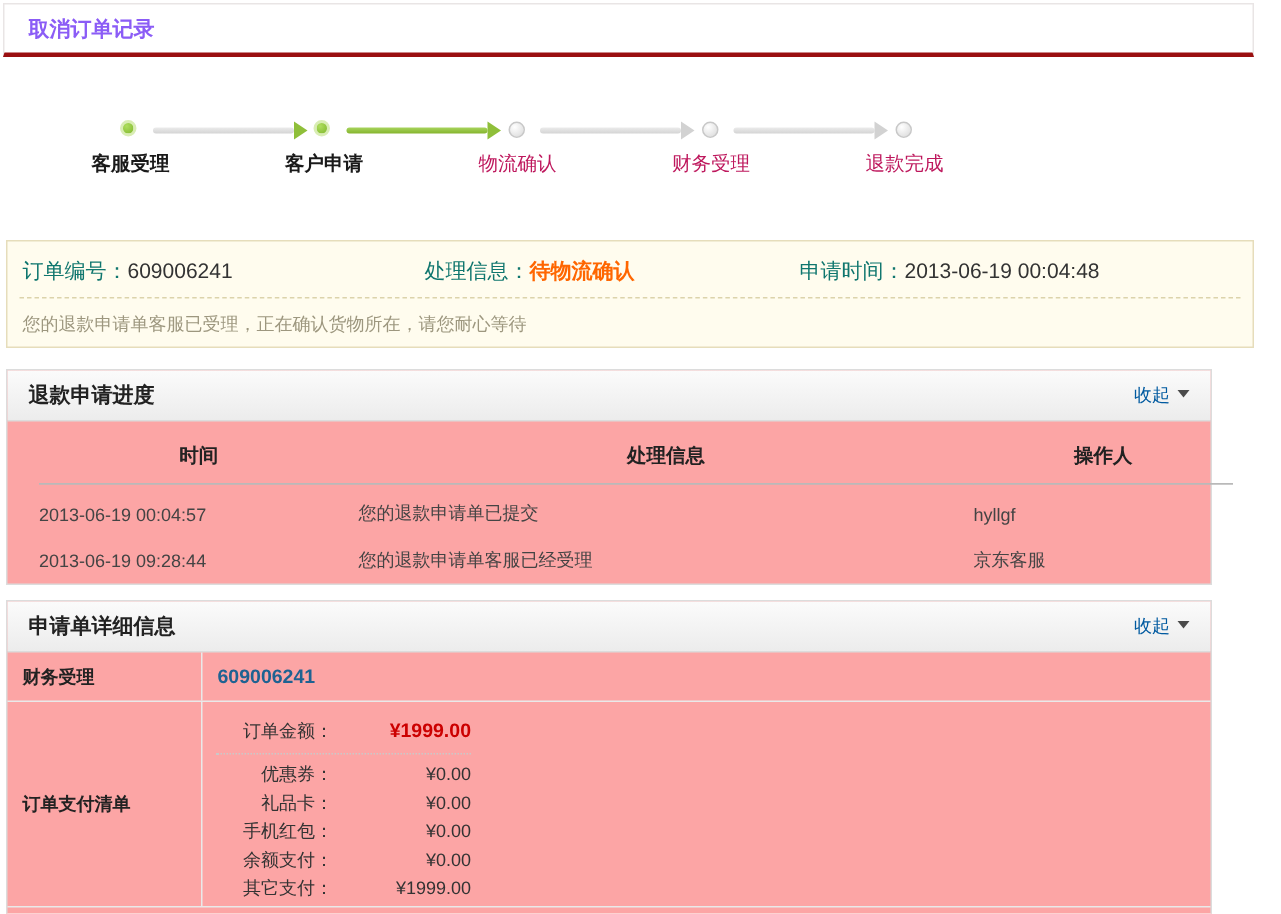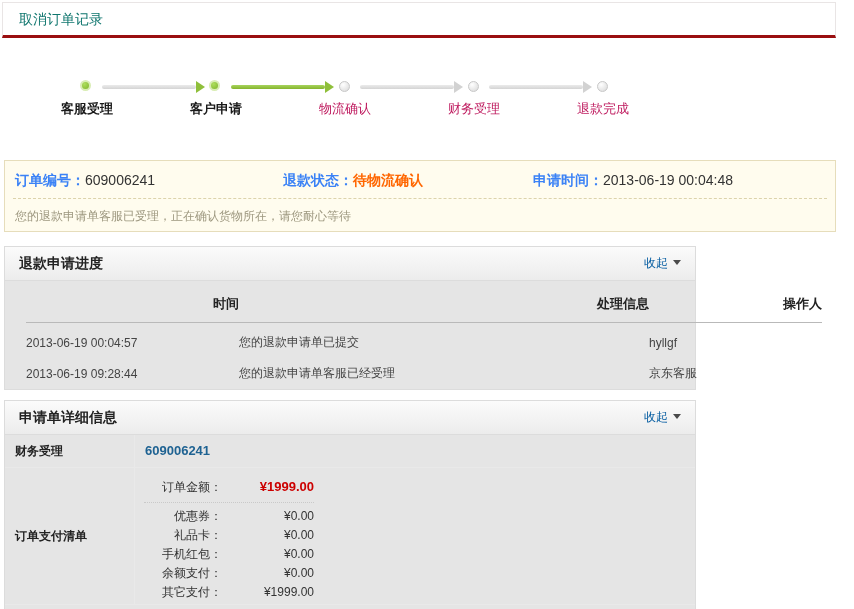--- a/index.html
+++ b/index.html
@@ -10,21 +10,21 @@
     font-size:12px; color:#333;
   }
 
   
   .title-box {
     position:absolute; left:2px; top:2px; width:834px;
     border:1px solid #e9e5e5; border-bottom:3px solid #9a0f10;
     background:#fff;
   }
   .title-box h1 {
-    font-size:14px; font-weight:normal; color:#0f766e;
+    font-size:14px; font-weight:bold; color:#8b5cf6;
     padding:8px 0 6px 16px;
   }
 
   
   .steps { position:absolute; left:81px; top:76px; height:42px; display:flex; }
   .step  { position:relative; width:129px; height:42px; }
   .step:last-child { width:60px; }
   .dot {
     position:absolute; left:0; top:5px; width:11px; height:11px; border-radius:50%;
     background:radial-gradient(circle at 35% 30%, #ffffff, #d8d8d8);
@@ -53,51 +53,51 @@
   }
   .step.active .step-label { color:#1a1a1a; font-weight:bold; }
 
   
   .notice {
     position:absolute; left:4px; top:160px; width:832px; height:72px;
     background:#fffcee; border:1px solid #e6ddbb;
   }
   .notice-row { position:relative; height:37px; }
   .notice-item { position:absolute; top:11px; font-size:14px; white-space:nowrap; }
-  .notice-item b { font-weight:bold; color:#3b82f6; }
+  .notice-item b { font-weight:normal; color:#0f766e; }
   .ni-1 { left:10px; }
   .ni-2 { left:278px; }
   .ni-3 { left:528px; }
   .status-orange { color:#ff6600; font-weight:bold; }
   .notice-divider { border-top:1px dashed #dcd3ab; margin:0 8px; }
   .notice-msg { padding:9px 10px 0 10px; color:#9d977f; font-size:12px; }
 
   
   .section {
-    position:absolute; left:4px; width:692px;
-    border:1px solid #dcdcdc; background:#e5e5e5;
+    position:absolute; left:4px; width:804px;
+    border:1px solid #dcdcdc; background:#fca5a5;
   }
   .sec-head {
     height:34px; line-height:33px; padding:0 14px;
     background:linear-gradient(#fbfbfb,#ececec);
     border-bottom:1px solid #dcdcdc;
   }
   .sec-title { font-size:14px; font-weight:bold; color:#222; float:left; }
   .collapse { float:right; color:#005aa0; font-size:12px; cursor:pointer; }
   .caret {
     display:inline-block; width:0; height:0; margin-left:5px; vertical-align:2px;
     border-top:5px solid #4a4a4a;
     border-left:4px solid transparent; border-right:4px solid transparent;
   }
 
   
   .sec-progress { top:246px; height:144px; }
   .ptable { width:796px; margin:6px 0 0 21px; border-collapse:collapse; }
   .ptable th {
-    text-align:right; font-size:13px; font-weight:bold; color:#222;
+    text-align:center; font-size:13px; font-weight:bold; color:#222;
     padding:8px 0 9px 0; border-bottom:1px solid #b9b9b9;
   }
   .ptable td { padding:11px 0 3px 0; color:#444; font-size:12px; }
   .c-time { width:213px; } .c-info { width:410px; } .c-op { width:173px; }
 
   
   .sec-detail { top:400px; height:209px; border-bottom:none; }
   .d-row { display:flex; border-bottom:1px solid #e9e9e9; }
   .d-label {
     width:130px; border-right:1px solid #e9e9e9;
@@ -146,21 +146,21 @@
   </div>
   <div class="step">
     <span class="dot"></span>
     <span class="step-label">退款完成</span>
   </div>
 </div>
 
 <div class="notice">
   <div class="notice-row">
     <span class="notice-item ni-1"><b>订单编号：</b><span>609006241</span></span>
-    <span class="notice-item ni-2"><b>退款状态：</b><span class="status-orange">待物流确认</span></span>
+    <span class="notice-item ni-2"><b>处理信息：</b><span class="status-orange">待物流确认</span></span>
     <span class="notice-item ni-3"><b>申请时间：</b><span>2013-06-19 00:04:48</span></span>
   </div>
   <div class="notice-divider"></div>
   <div class="notice-msg">您的退款申请单客服已受理，正在确认货物所在，请您耐心等待</div>
 </div>
 
 <div class="section sec-progress">
   <div class="sec-head">
     <span class="sec-title">退款申请进度</span>
     <span class="collapse"><span>收起</span><span class="caret"></span></span>

